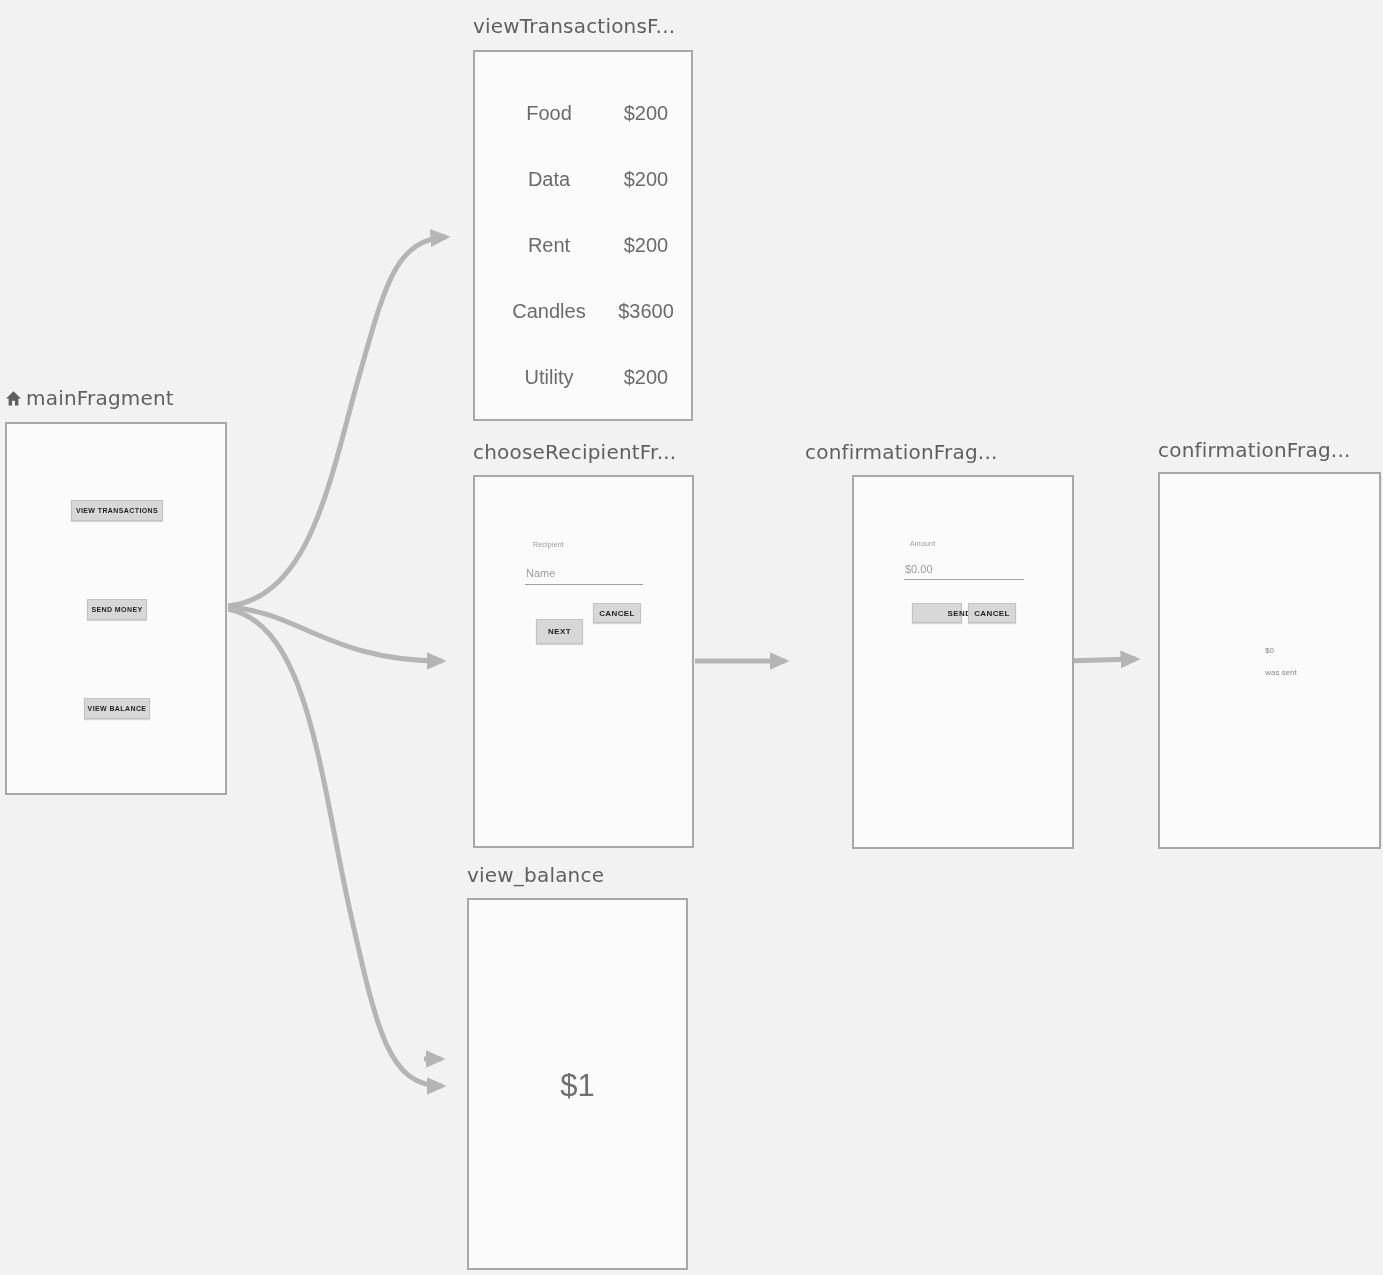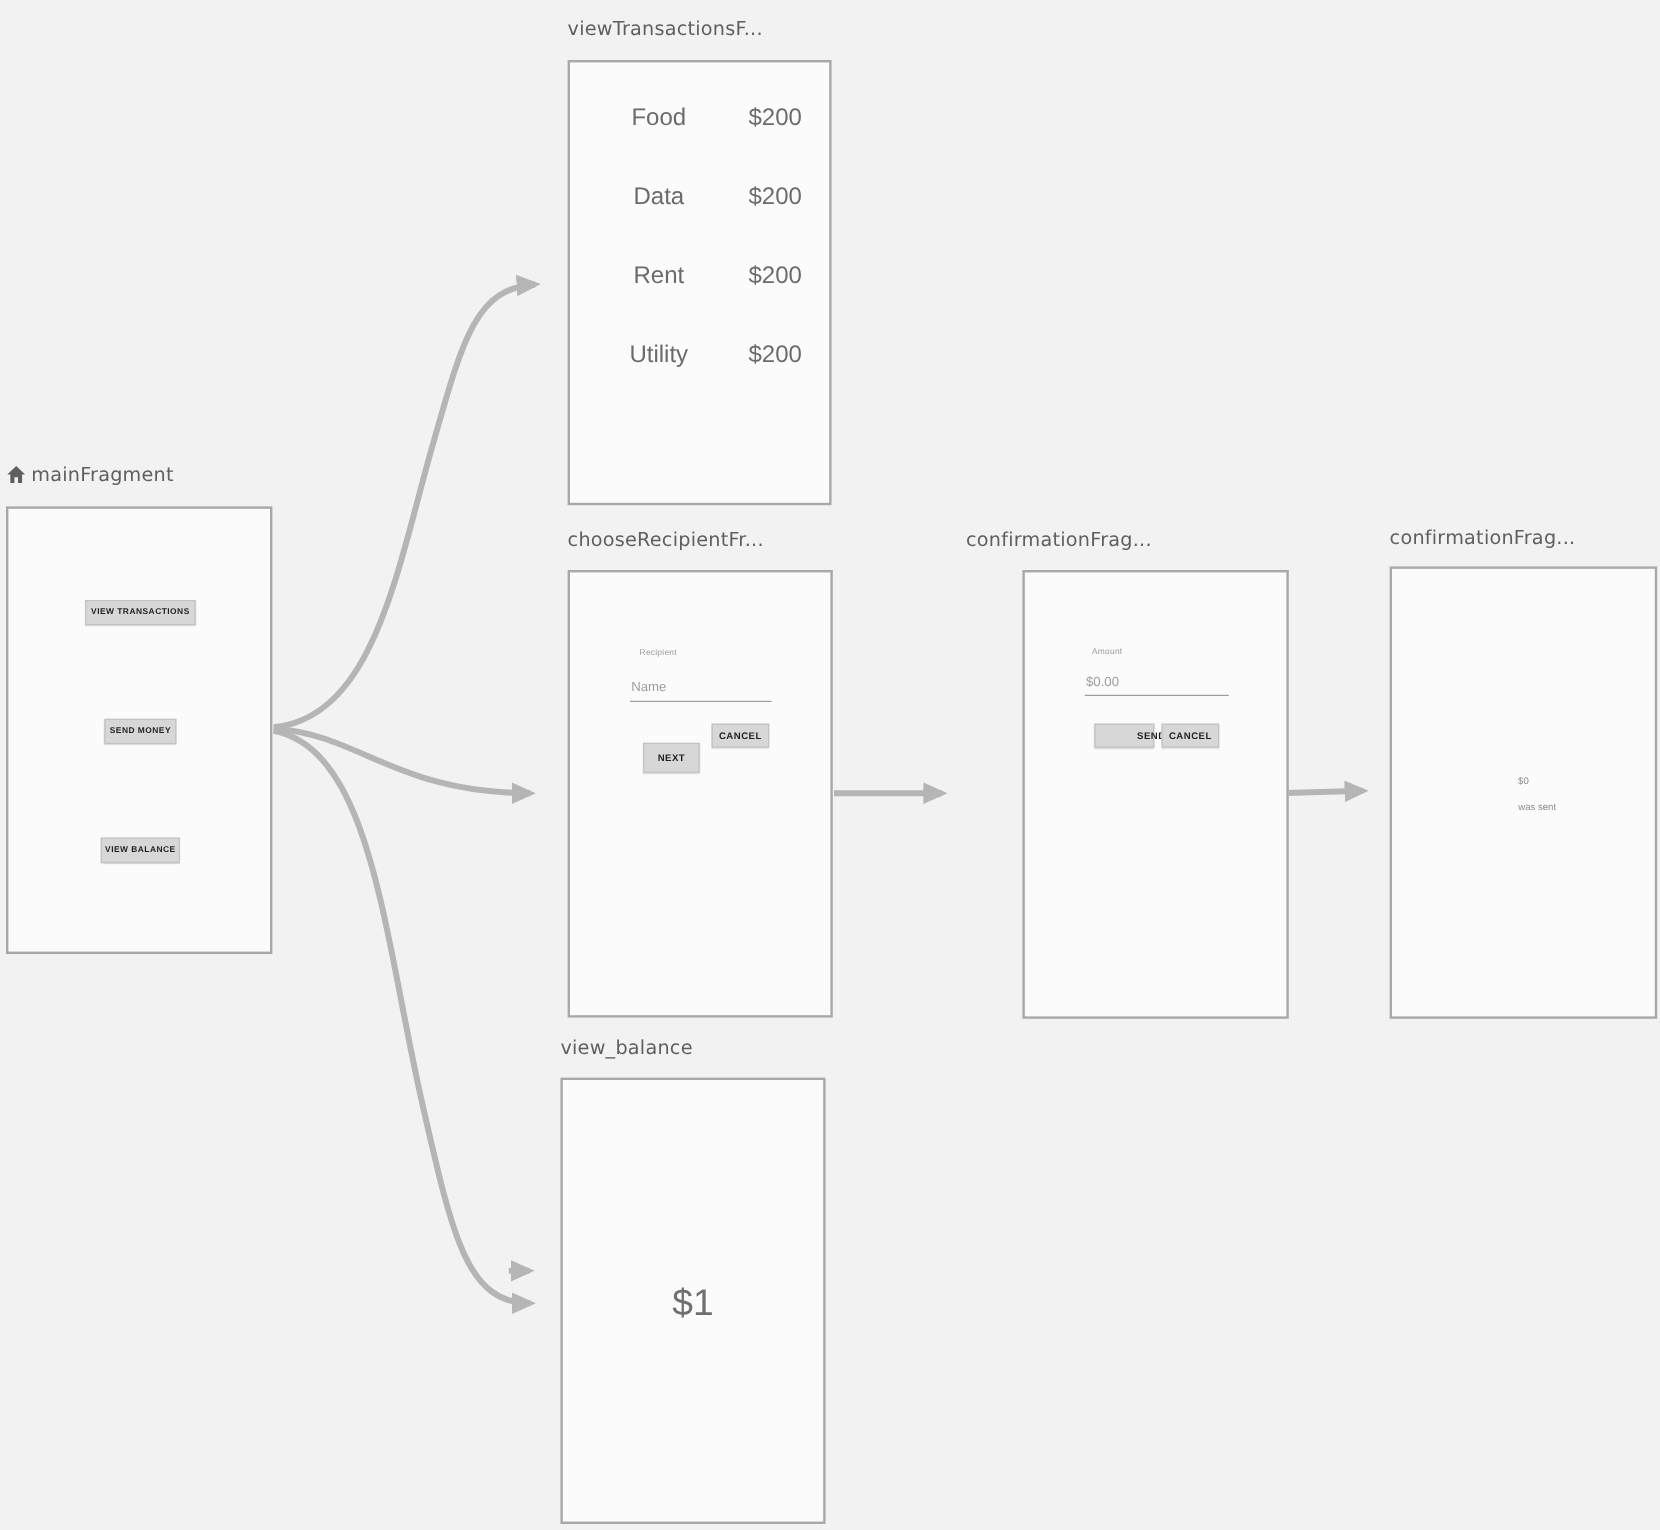--- a/index.html
+++ b/index.html
@@ -11,21 +11,21 @@
     position: relative;
   }
   .canvas { position: absolute; inset: 0; }
 
   svg.arrows { position: absolute; left: 0; top: 0; width: 1383px; height: 1275px; }
   svg.arrows path.action { fill: none; stroke: #b5b5b5; stroke-width: 5; }
 
   .frag-title {
     position: absolute;
     color: #5f5f5f;
-    font-size: 16px;
+    font-size: 20px;
     letter-spacing: 0.2px;
     white-space: nowrap;
     display: flex; align-items: center; gap: 4px;
   }
   .home-ic { width: 17px; height: 17px; display: inline-block; }
   .home-ic svg { display: block; }
 
   .card {
     position: absolute;
     background: #fbfbfb;
@@ -41,21 +41,21 @@
     font-family: "Liberation Sans", sans-serif;
     font-size: 7px;
     font-weight: bold;
     letter-spacing: 0.4px;
     display: flex; align-items: center; justify-content: center;
     white-space: nowrap;
     box-shadow: 0 1px 1px rgba(0,0,0,0.15);
   }
 
   
-  .tx-list { position: absolute; inset: 0; padding-top: 13px; display: flex; flex-direction: column; }
+  .tx-list { position: absolute; inset: 0; padding-top: 28px; display: flex; flex-direction: column; }
   .tx-row {
     height: 66px; display: flex; align-items: center;
     font-family: "Liberation Sans", sans-serif;
     color: #6b6b6b; font-size: 20px;
     padding: 0 14px 0 8px;
   }
   .tx-label { width: 132px; text-align: center; }
   .tx-amount { flex: 1; text-align: center; }
 
   
@@ -127,20 +127,24 @@
       </div>
       <div class="tx-row">
         <span class="tx-label">Data</span>
         <span class="tx-amount">$200</span>
       </div>
       <div class="tx-row">
         <span class="tx-label">Rent</span>
         <span class="tx-amount">$200</span>
       </div>
       <div class="tx-row">
+        <span class="tx-label">Candles</span>
+        <span class="tx-amount">$3600</span>
+      </div>
+      <div class="tx-row">
         <span class="tx-label">Utility</span>
         <span class="tx-amount">$200</span>
       </div>
     </div>
   </div>
 
   <div class="frag-title" style="left:473px; top:440px;">
     <span>chooseRecipientFr...</span>
   </div>
   <div class="card" style="left:473px; top:475px; width:221px; height:373px;">

